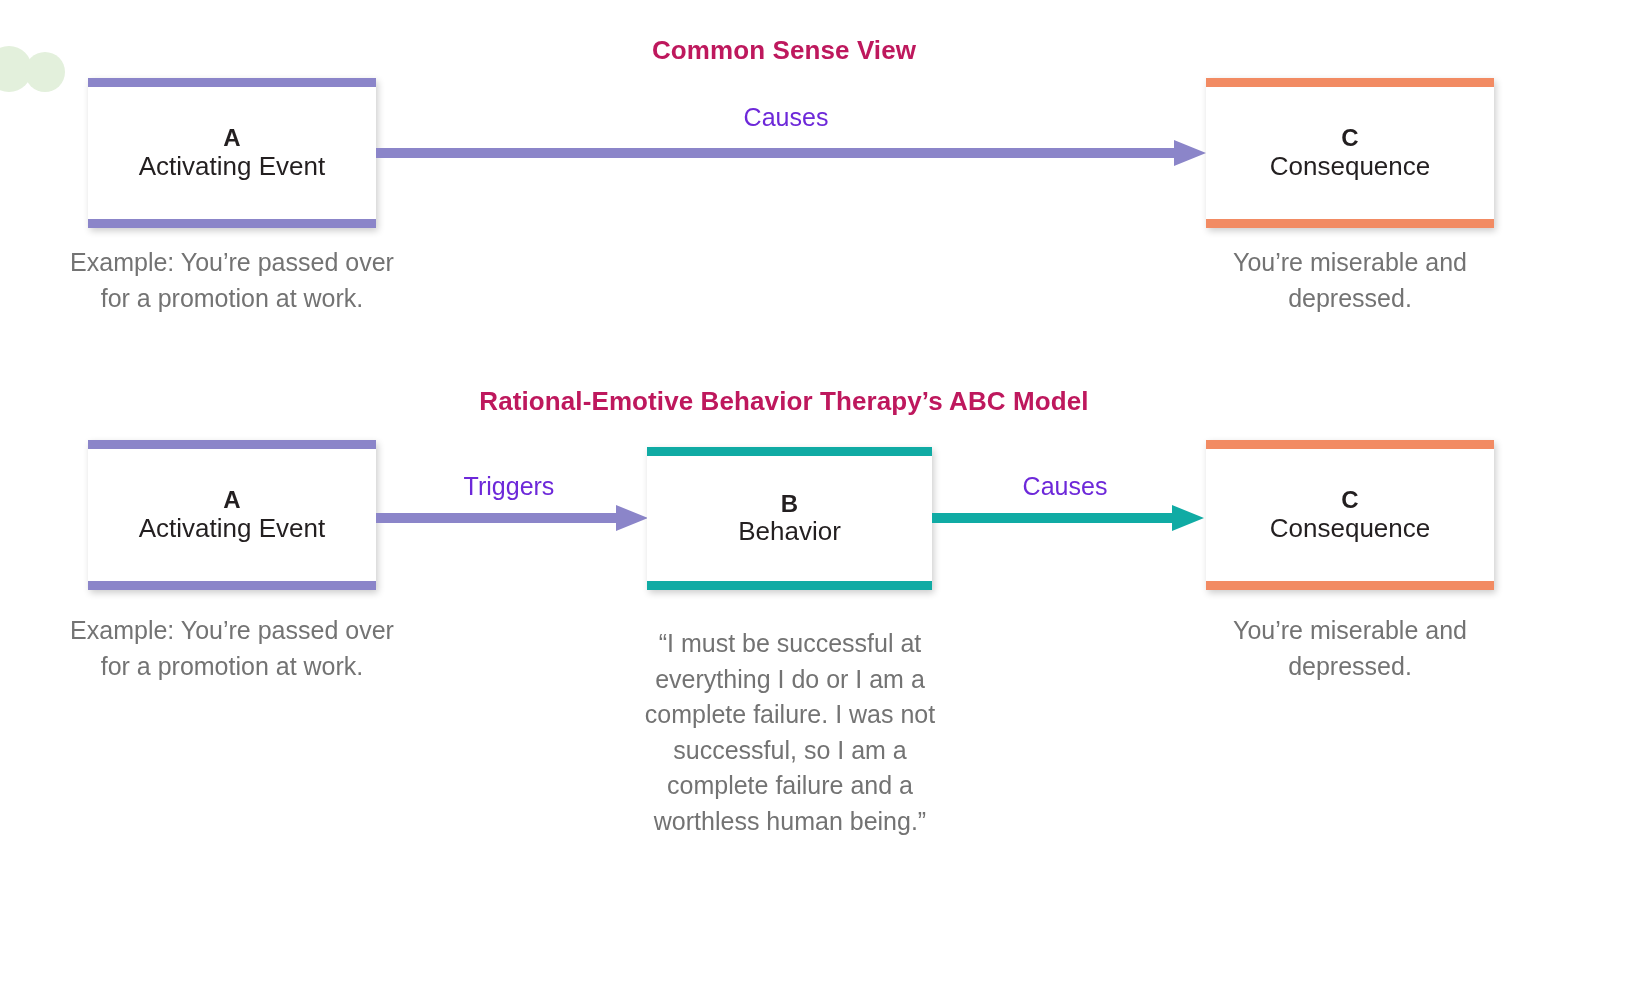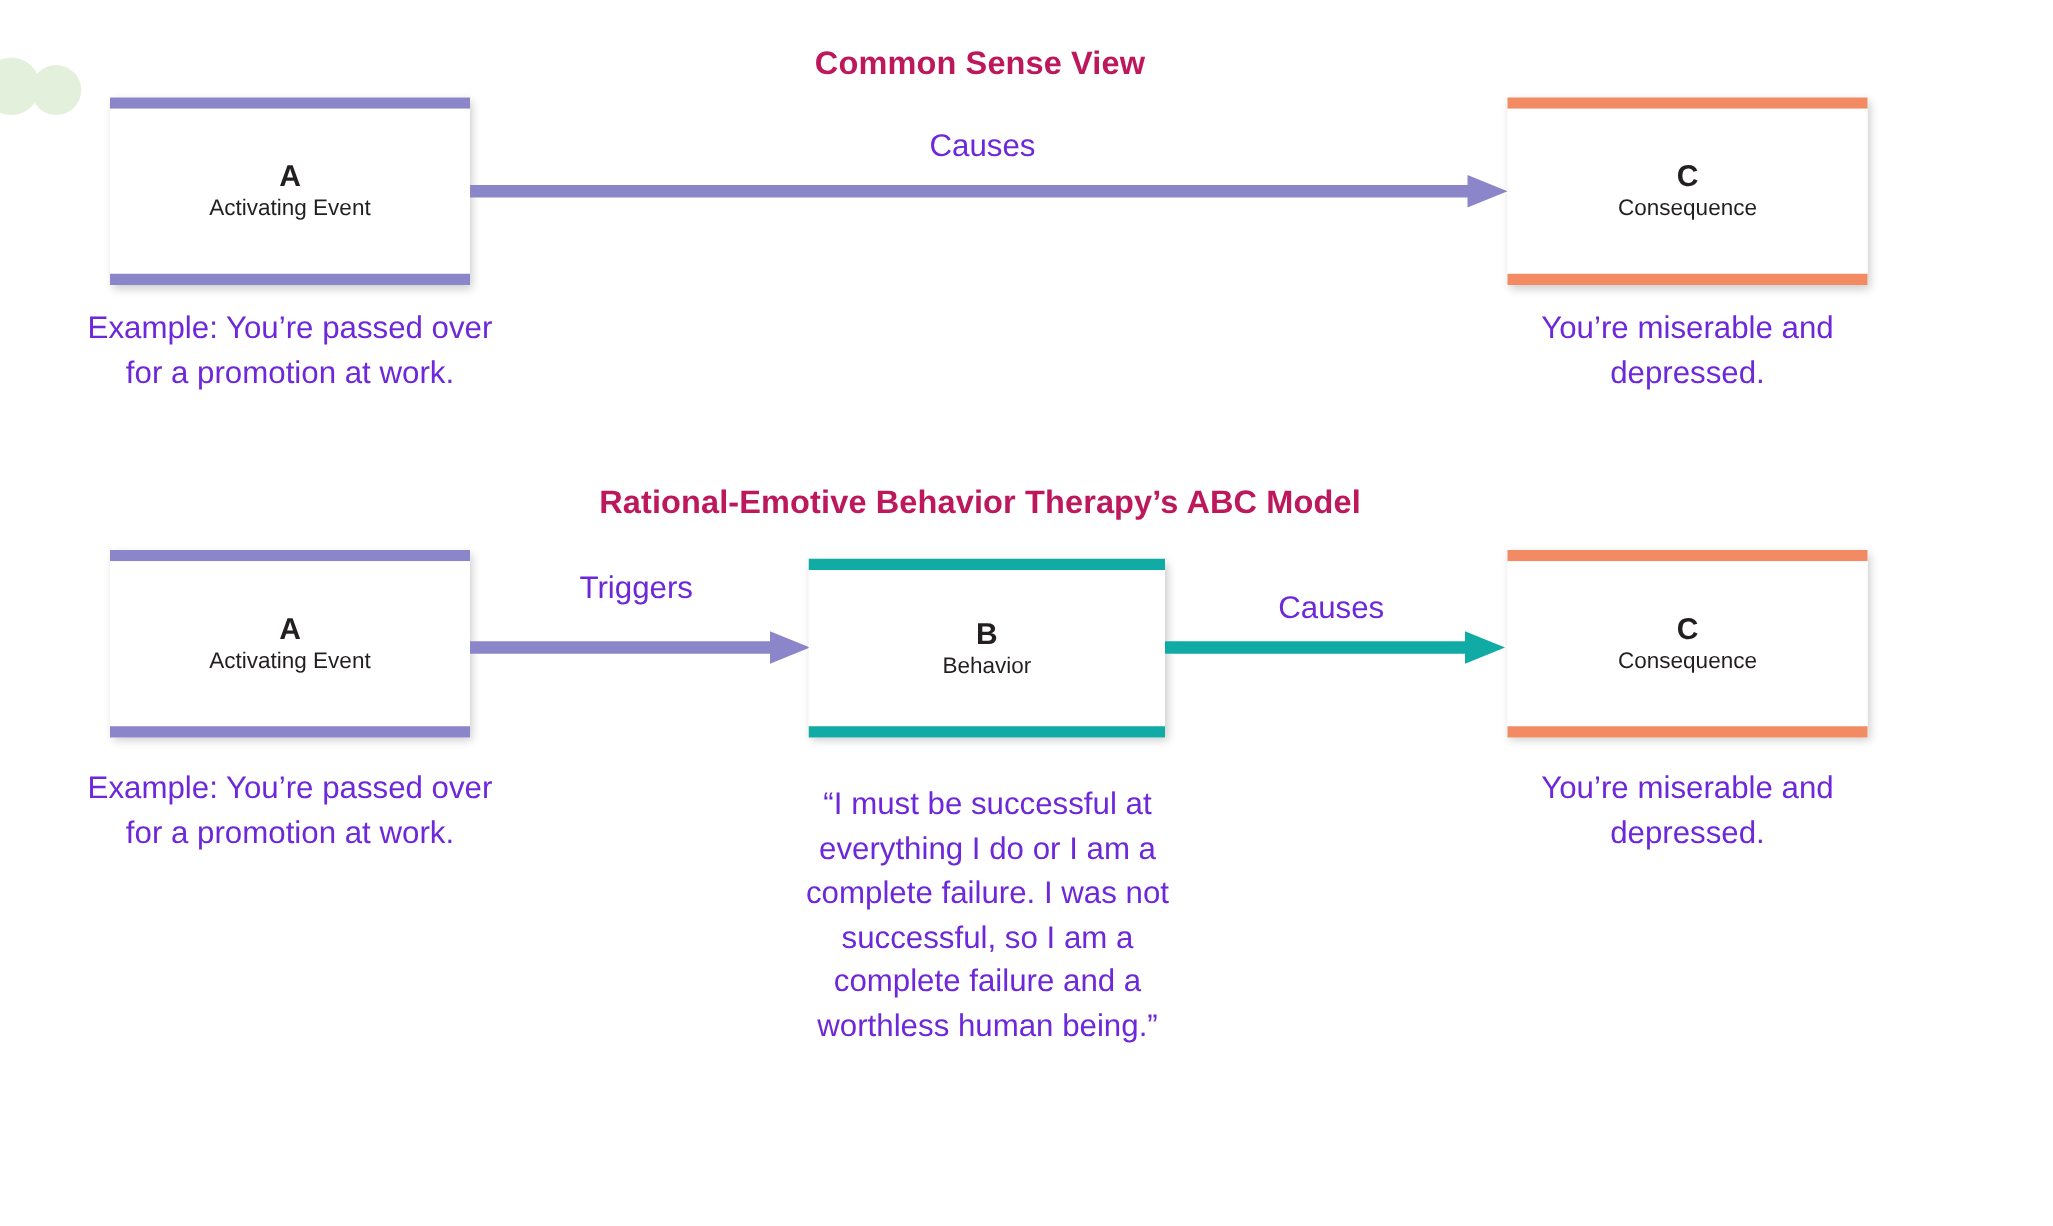--- a/index.html
+++ b/index.html
@@ -37,33 +37,33 @@
     box-shadow:2px 3px 7px rgba(0,0,0,.20);
   }
   .node .bar{height:9px;width:100%;}
   .node .body{
     height:calc(100% - 18px);
     display:flex;flex-direction:column;
     align-items:center;justify-content:center;
     background:#ffffff;
   }
   .node .letter{font-size:24px;font-weight:bold;line-height:1.12;}
-  .node .name{font-size:18px;line-height:1.12;}
+  .node .name{font-size:26px;line-height:1.12;}
 
   .bar-purple{background:#8b85c9;}
   .bar-teal{background:#10aba4;}
   .bar-orange{background:#f28b63;}
 
   
   .caption{
     position:absolute;
     text-align:center;
     font-size:25px;
     line-height:1.42;
-    color:#6d28d9;
+    color:#737373;
   }
 
   
   .arrow{position:absolute;}
   .arrow svg{display:block;overflow:visible;}
   .arrow-label{
     position:absolute;
     font-size:25px;
     color:#6d28d9;
     text-align:center;
@@ -79,21 +79,21 @@
   #label-causes1{left:640px;top:103px;width:292px;}
 
   
   #box-a2{left:88px;top:440px;width:288px;height:150px;}
   #cap-a2{left:60px;top:613px;width:344px;}
   #box-b2{left:647px;top:447px;width:285px;height:143px;}
   #cap-b2{left:630px;top:626px;width:320px;}
   #box-c2{left:1206px;top:440px;width:288px;height:150px;}
   #cap-c2{left:1178px;top:613px;width:344px;}
   #arrow-a2-b2{left:376px;top:505px;}
-  #label-triggers{left:398px;top:456px;width:222px;}
+  #label-triggers{left:398px;top:472px;width:222px;}
   #arrow-b2-c2{left:932px;top:505px;}
   #label-causes2{left:940px;top:472px;width:250px;}
 </style>
 </head>
 <body>
 
 <div class="stage">
 
   <div class="deco-circle" id="deco-a"></div>
   <div class="deco-circle" id="deco-b"></div>

